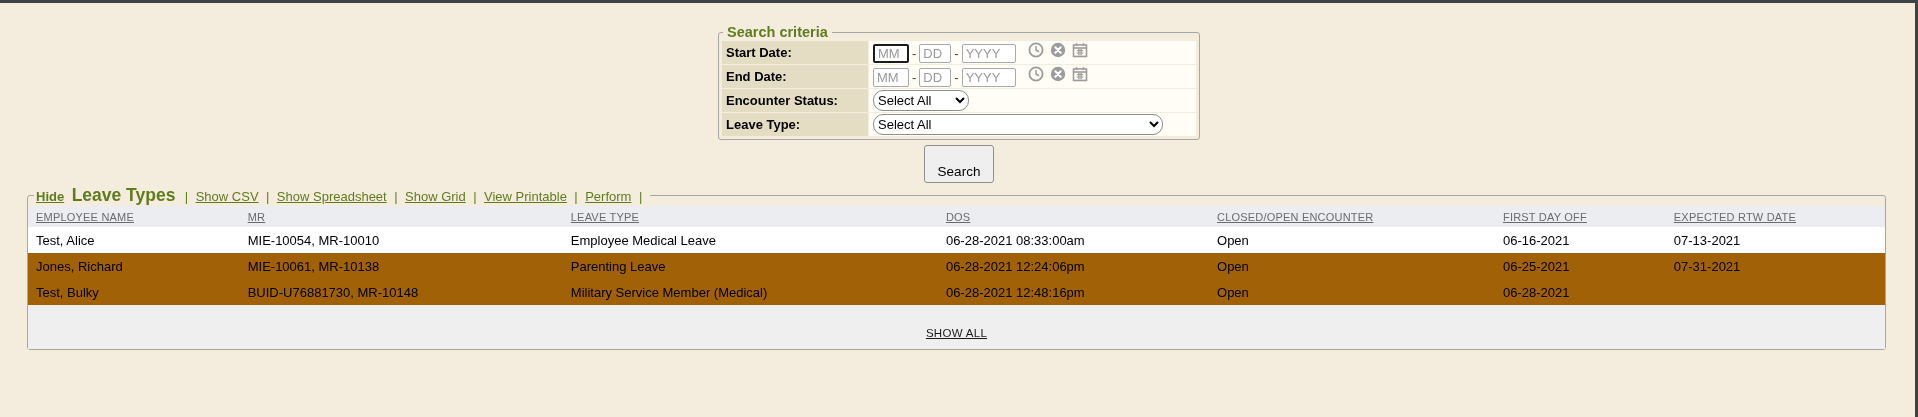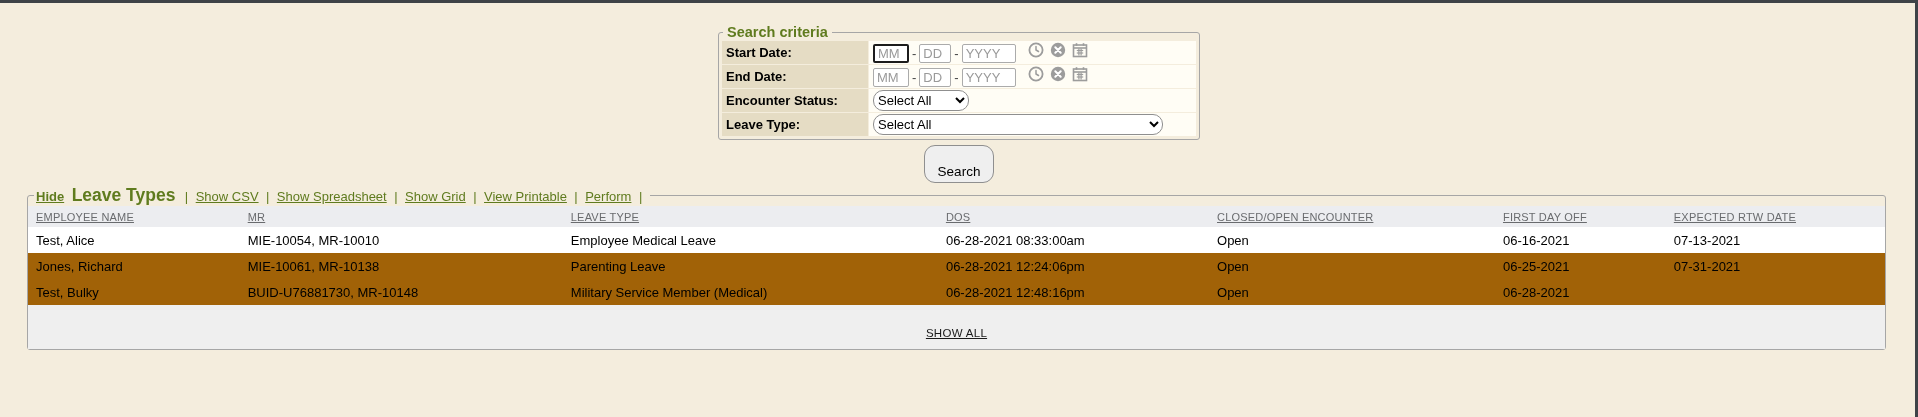--- a/index.html
+++ b/index.html
@@ -48,21 +48,21 @@
     font-size:13px; height:21px; color:#000;
     border:1px solid #8f8f8f; border-radius:10px; background:#fff;
   }
   .sel-status { width:96px; }
   .sel-leave  { width:290px; }
 
   .search-btn-row { text-align:center; margin-top:5px; }
   button.search-btn {
     font-family:"Liberation Sans", sans-serif;
     font-size:13.5px; color:#000;
-    background:#EFEFEF; border:1px solid #8F8F8F; border-radius:11px;
+    background:#EFEFEF; border:1px solid #8F8F8F; border-radius:3px;
     padding:18px 13px; height:23px; cursor:pointer;
   }
 
   
   .lt-wrap { margin:2px 32px 0 27px; }
   fieldset.lt-fs {
     border:1px solid #A6A6A6; border-radius:3px;
     margin:0; padding:0; background:transparent;
   }
   fieldset.lt-fs legend { margin-left:6px; padding:0 5px 0 2px; white-space:nowrap; }

